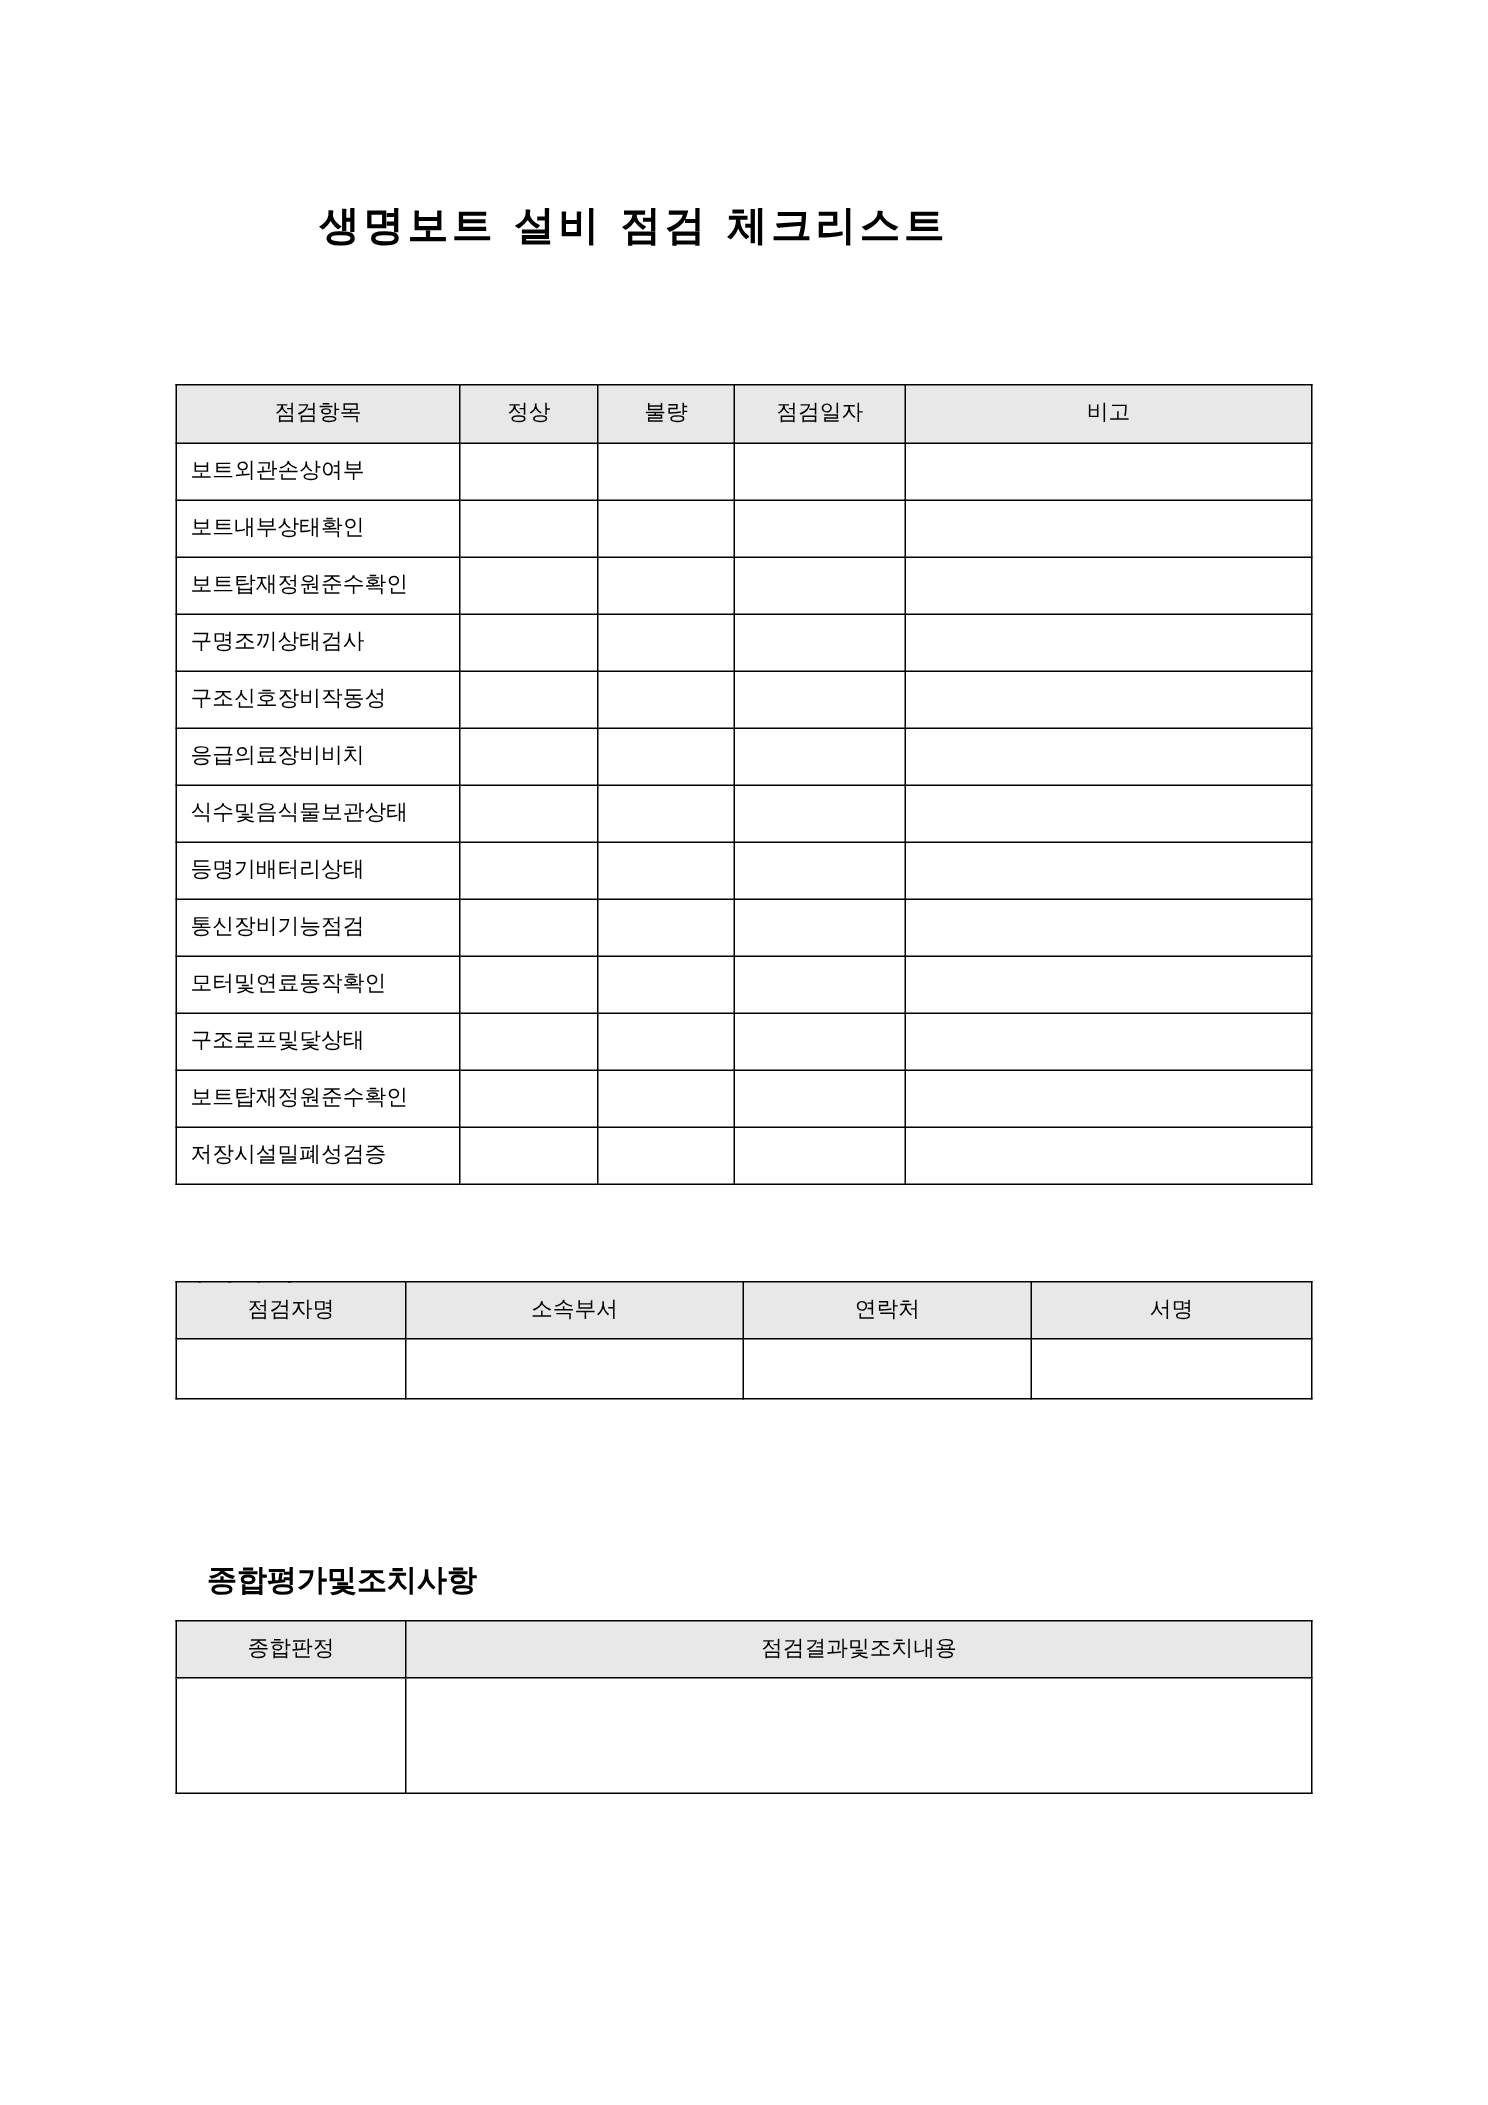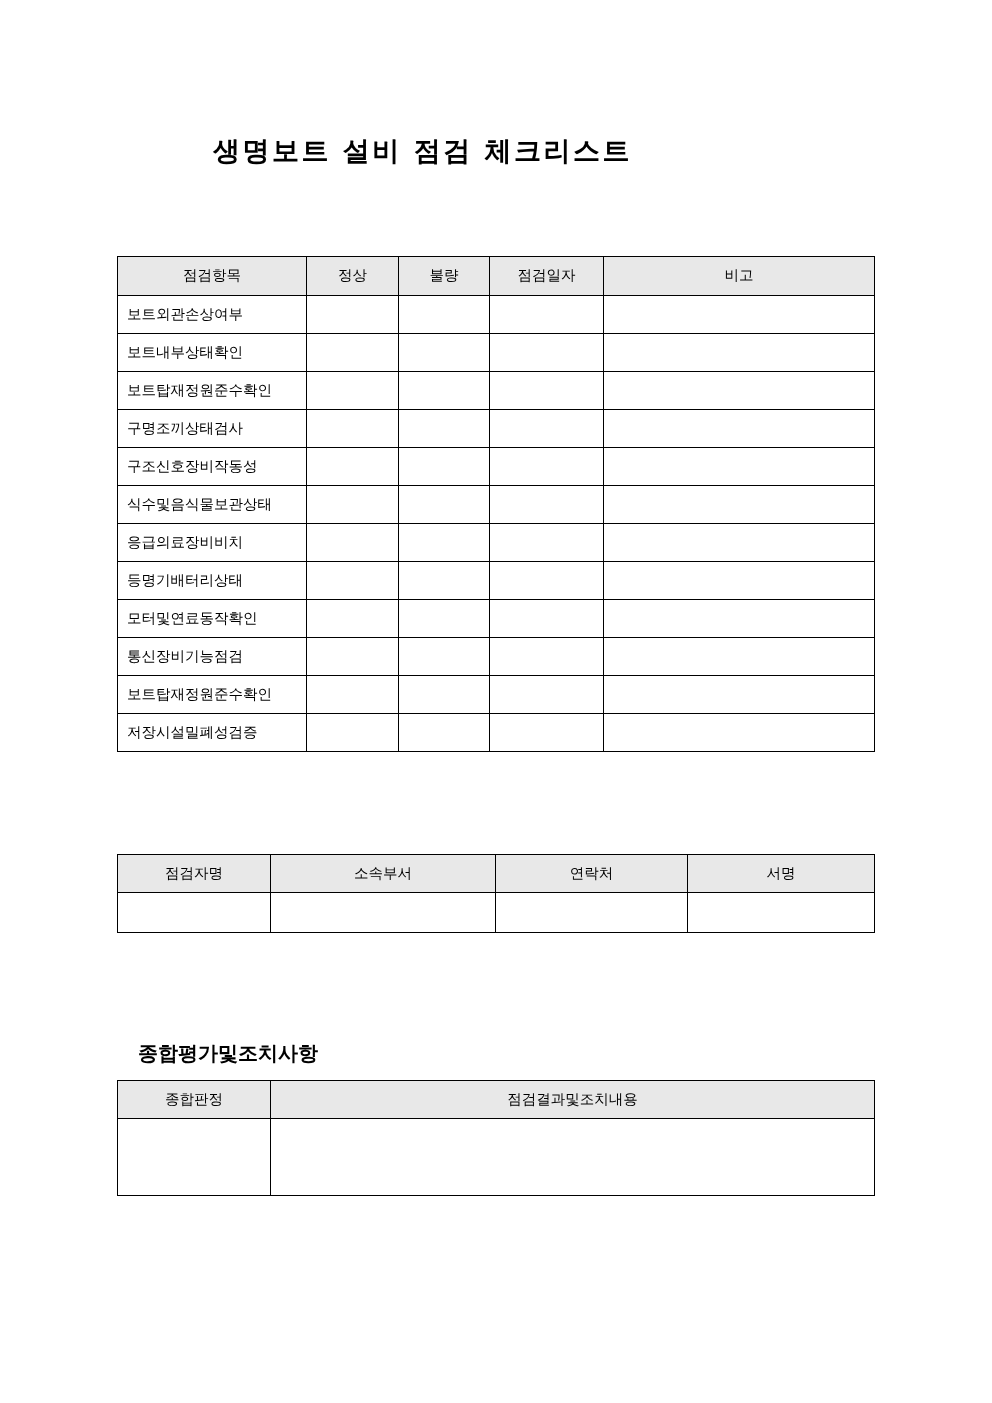--- a/index.html
+++ b/index.html
@@ -168,49 +168,56 @@
         <td></td>
       </tr>
       <tr>
         <td class="item-cell">구조신호장비작동성</td>
         <td></td>
         <td></td>
         <td></td>
         <td></td>
       </tr>
       <tr>
+        <td class="item-cell">응급의료장비비치</td>
+        <td></td>
+        <td></td>
+        <td></td>
+        <td></td>
+      </tr>
+      <tr>
         <td class="item-cell">식수및음식물보관상태</td>
         <td></td>
         <td></td>
         <td></td>
         <td></td>
       </tr>
       <tr>
-        <td class="item-cell">응급의료장비비치</td>
-        <td></td>
-        <td></td>
-        <td></td>
-        <td></td>
-      </tr>
-      <tr>
         <td class="item-cell">등명기배터리상태</td>
         <td></td>
         <td></td>
         <td></td>
         <td></td>
       </tr>
       <tr>
+        <td class="item-cell">통신장비기능점검</td>
+        <td></td>
+        <td></td>
+        <td></td>
+        <td></td>
+      </tr>
+      <tr>
         <td class="item-cell">모터및연료동작확인</td>
         <td></td>
         <td></td>
         <td></td>
         <td></td>
       </tr>
       <tr>
-        <td class="item-cell">통신장비기능점검</td>
+        <td class="item-cell">구조로프및닻상태</td>
         <td></td>
         <td></td>
         <td></td>
         <td></td>
       </tr>
       <tr>
         <td class="item-cell">보트탑재정원준수확인</td>
         <td></td>
         <td></td>
         <td></td>

